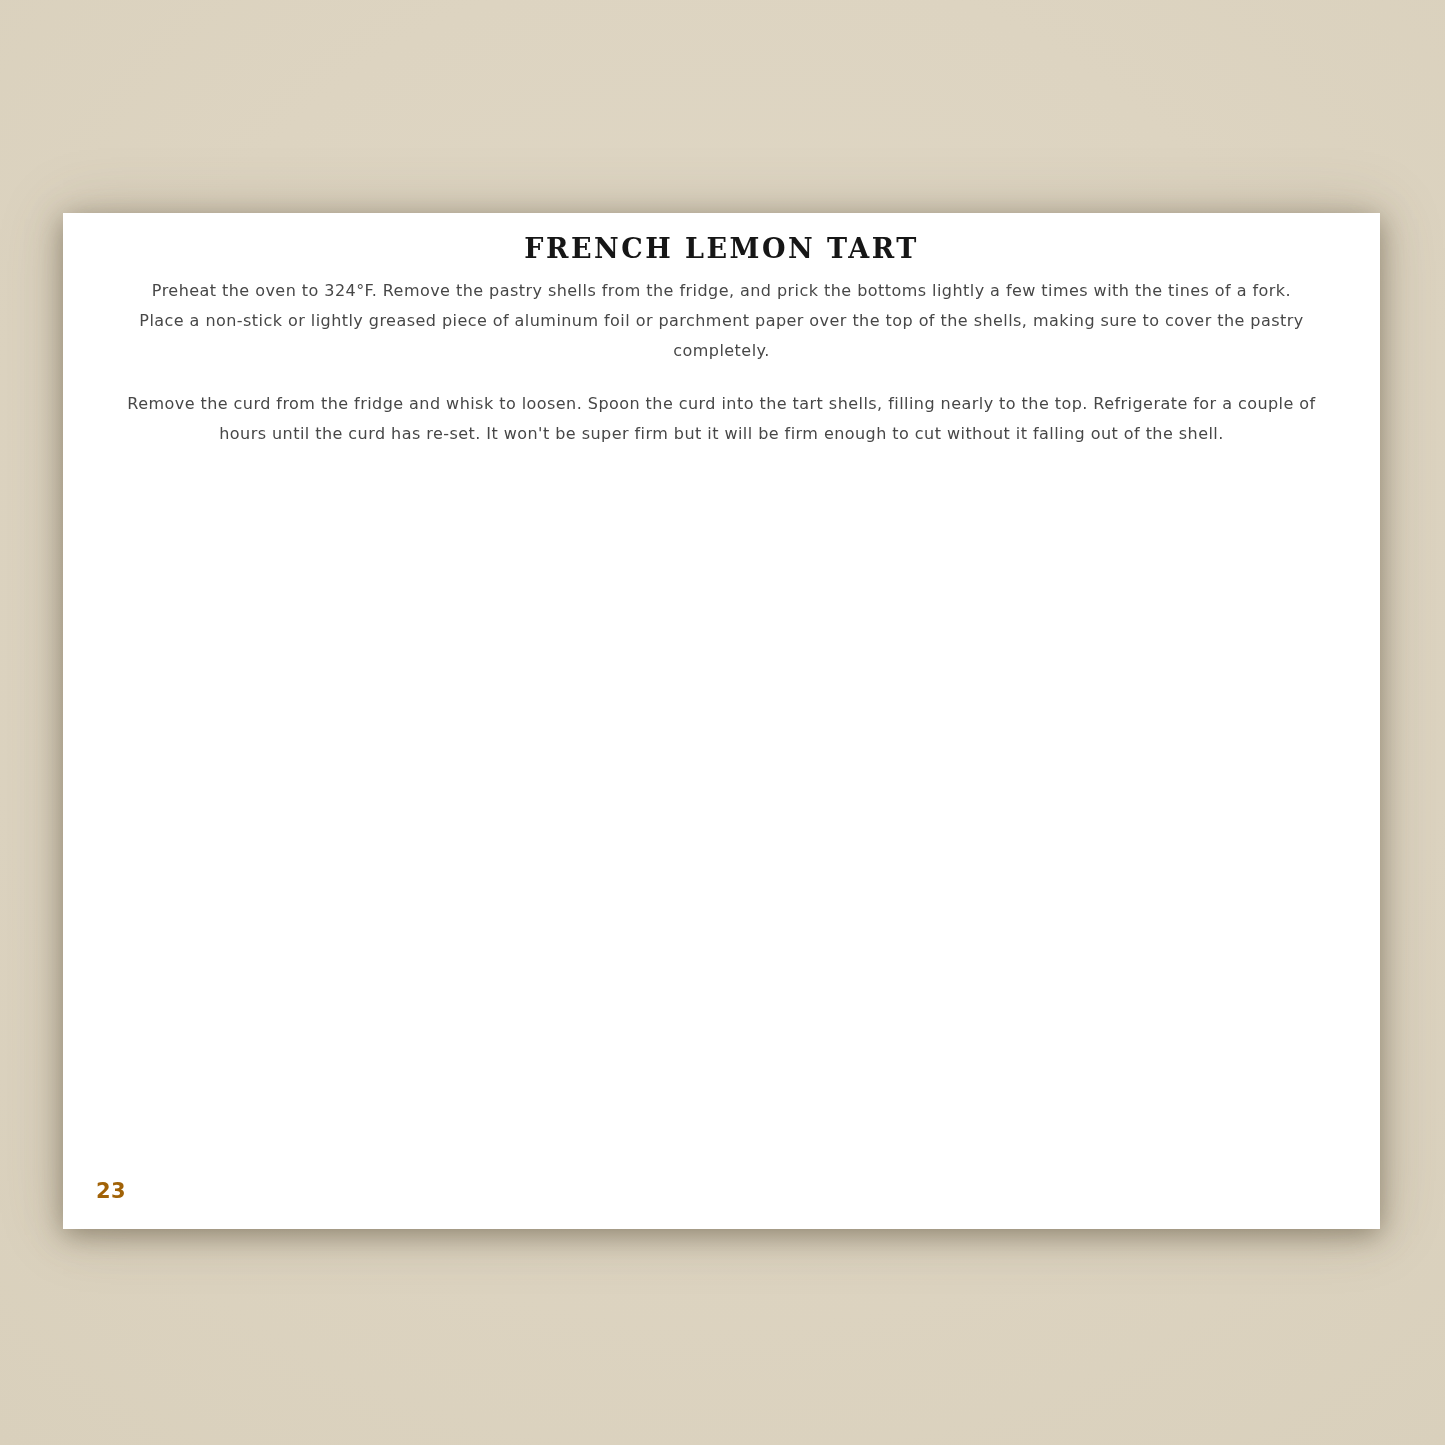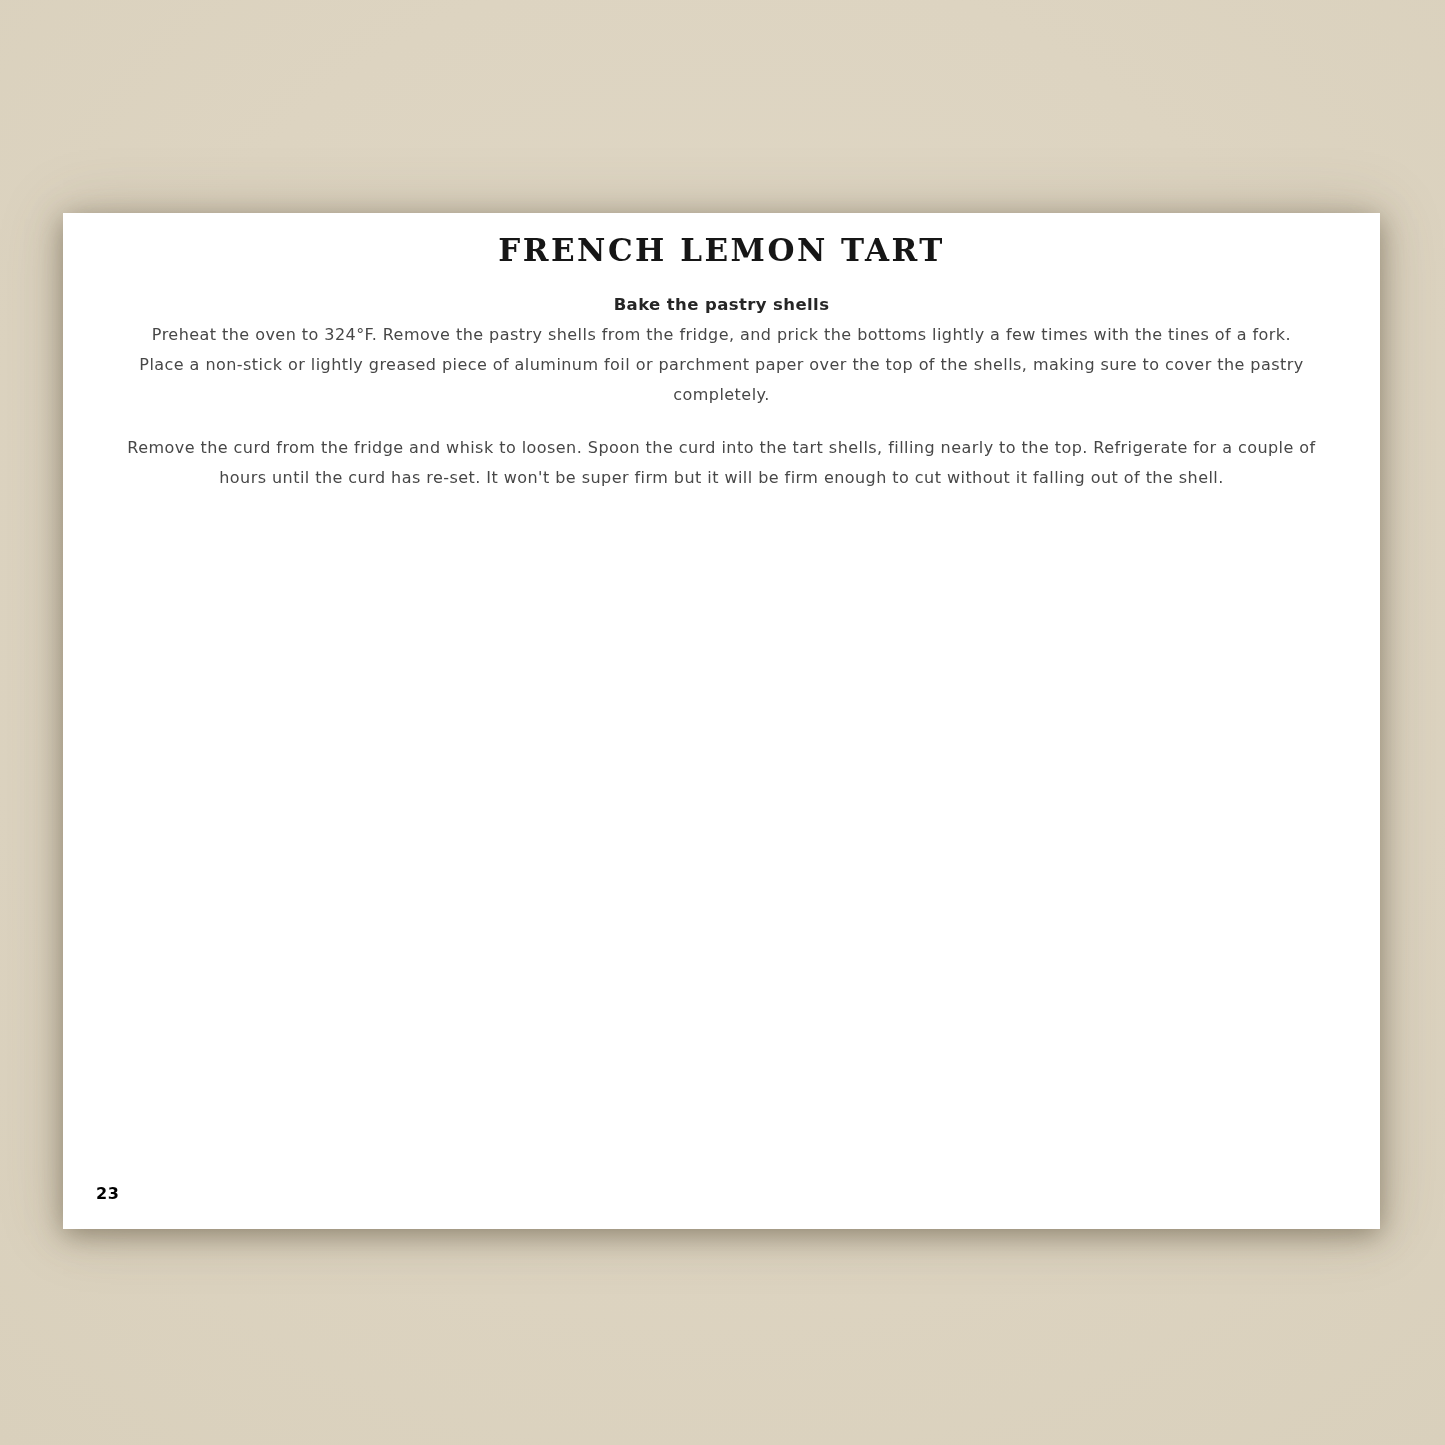--- a/index.html
+++ b/index.html
@@ -28,21 +28,21 @@
     background: #ffffff;
     box-shadow: 0 6px 26px rgba(95, 84, 62, 0.55), 0 0 60px rgba(95, 84, 62, 0.22);
     box-sizing: border-box;
   }
   .recipe-title {
     margin: 0;
     padding-top: 20px;
     text-align: center;
     font-family: "DejaVu Serif", serif;
     font-weight: 700;
-    font-size: 31px;
+    font-size: 27px;
     letter-spacing: 2.5px;
     color: #161616;
     line-height: 1.15;
   }
   .meta-block {
     margin-top: 7px;
     text-align: center;
     font-size: 20px;
     line-height: 26px;
     color: #2a2a2a;
@@ -82,40 +82,39 @@
     font-size: 16px;
     font-weight: 400;
     line-height: 30px;
     letter-spacing: 0.45px;
     color: #474747;
   }
   .page-number {
     position: absolute;
     left: 33px;
     bottom: 26px;
-    font-size: 16px;
+    font-size: 21px;
     font-weight: 700;
-    color: #000000;
+    color: #a16207;
     letter-spacing: 0.5px;
   }
 </style>
 </head>
 <body>
 
 <div class="desk">
   <div class="sheet">
 
     <h1 class="recipe-title">FRENCH LEMON TART</h1>
 
 
 
     <div class="content">
 
       <div>
-        <h3 class="step-heading">Bake the pastry shells</h3>
         <p class="step-paragraph">Preheat the oven to 324°F. Remove the pastry shells from the fridge, and prick the bottoms lightly a few times with the tines of a fork. Place a non-stick or lightly greased piece of aluminum foil or parchment paper over the top of the shells, making sure to cover the pastry completely.</p>
       </div>
 
       <div>
         <p class="step-paragraph">Remove the curd from the fridge and whisk to loosen. Spoon the curd into the tart shells, filling nearly to the top. Refrigerate for a couple of hours until the curd has re-set. It won't be super firm but it will be firm enough to cut without it falling out of the shell.</p>
       </div>
 
     </div>
 
     <div class="page-number">23</div>

